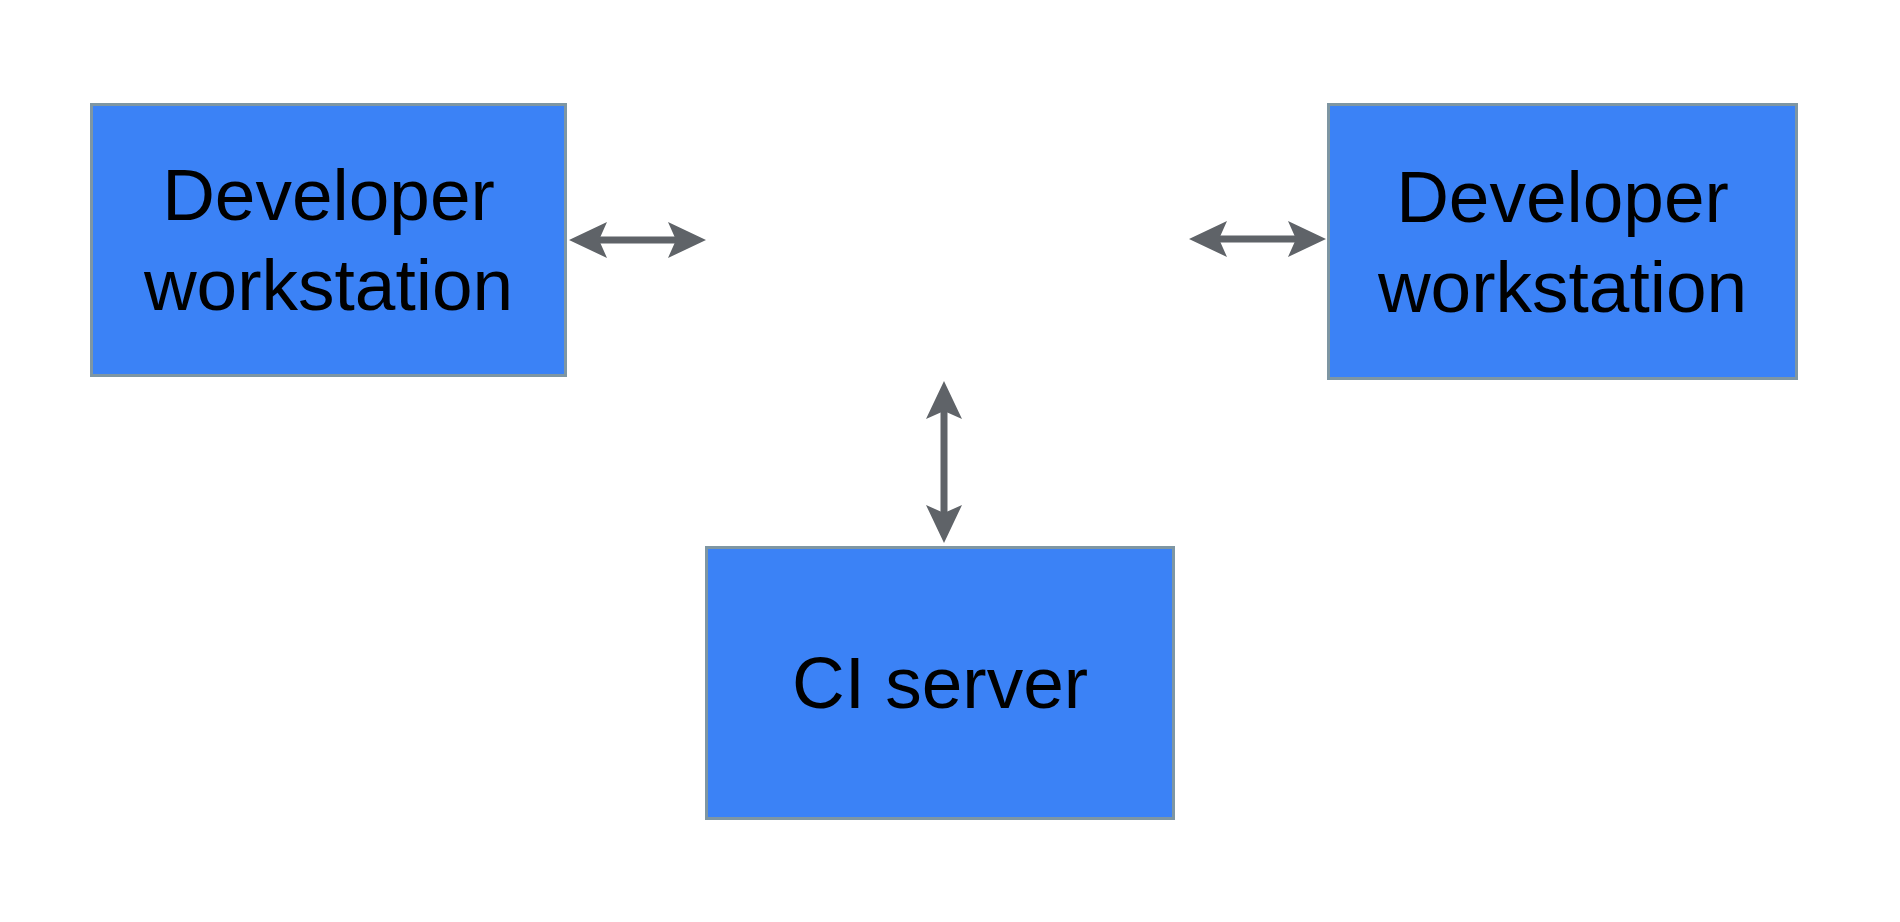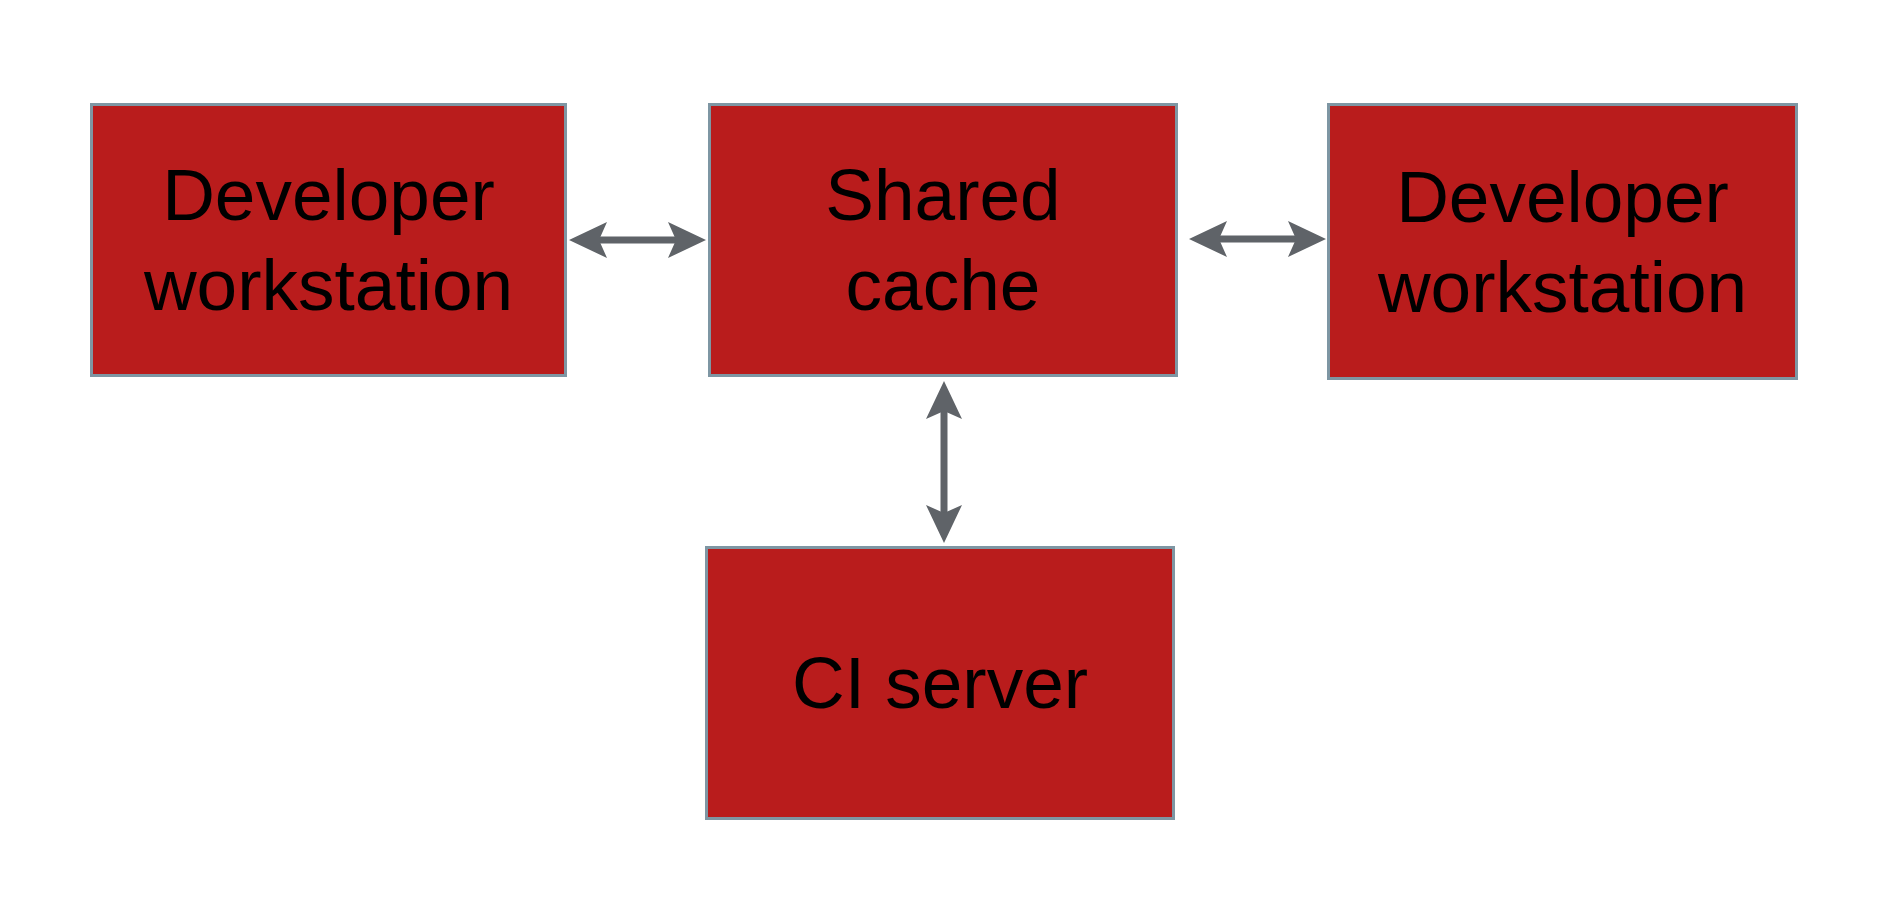--- a/index.html
+++ b/index.html
@@ -11,21 +11,21 @@
   .stage {
     position: relative;
     width: 1900px;
     height: 922px;
     background: #ffffff;
     overflow: hidden;
   }
   .node {
     position: absolute;
     box-sizing: border-box;
-    background: #b91c1c;
+    background: #3b82f6;
     border: 3px solid #7e96a3;
     display: flex;
     flex-direction: column;
     align-items: center;
     justify-content: center;
     text-align: center;
     color: #000000;
     font-size: 73px;
     line-height: 90px;
     letter-spacing: 0px;
@@ -48,24 +48,20 @@
 </head>
 <body>
 
 <div class="stage">
 
   <div class="node" id="node-dev-left">
     <div class="line">Developer</div>
     <div class="line">workstation</div>
   </div>
 
-  <div class="node" id="node-cache">
-    <div class="line">Shared</div>
-    <div class="line">cache</div>
-  </div>
 
   <div class="node" id="node-dev-right">
     <div class="line">Developer</div>
     <div class="line">workstation</div>
   </div>
 
   <div class="node" id="node-ci">
     <div class="line">CI server</div>
   </div>
 

